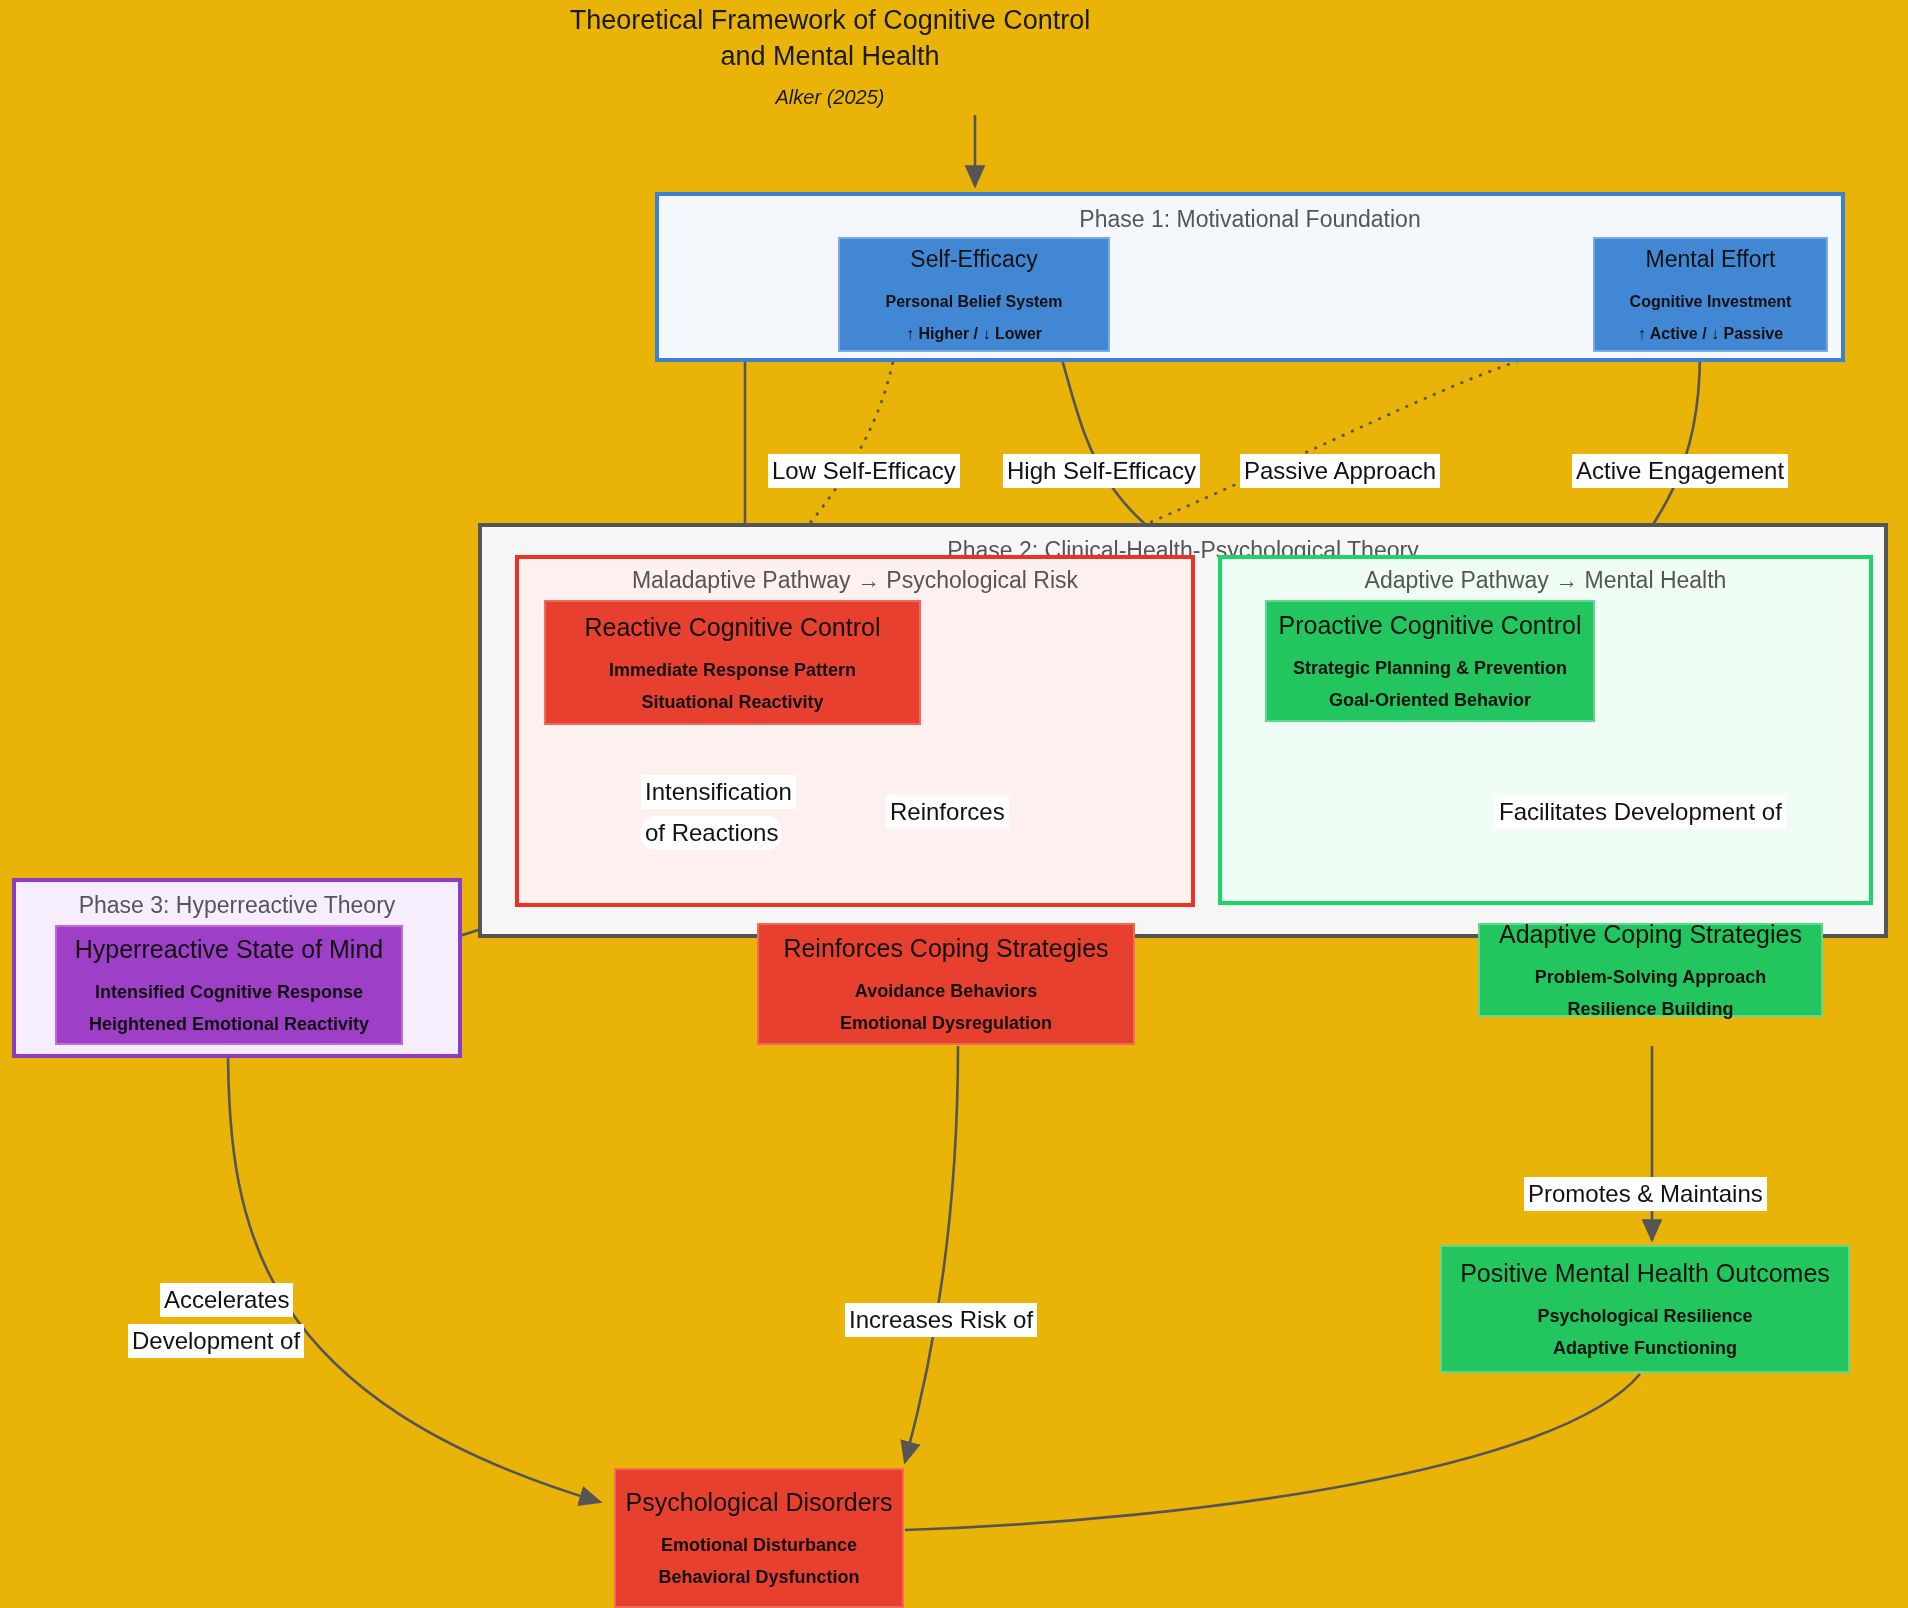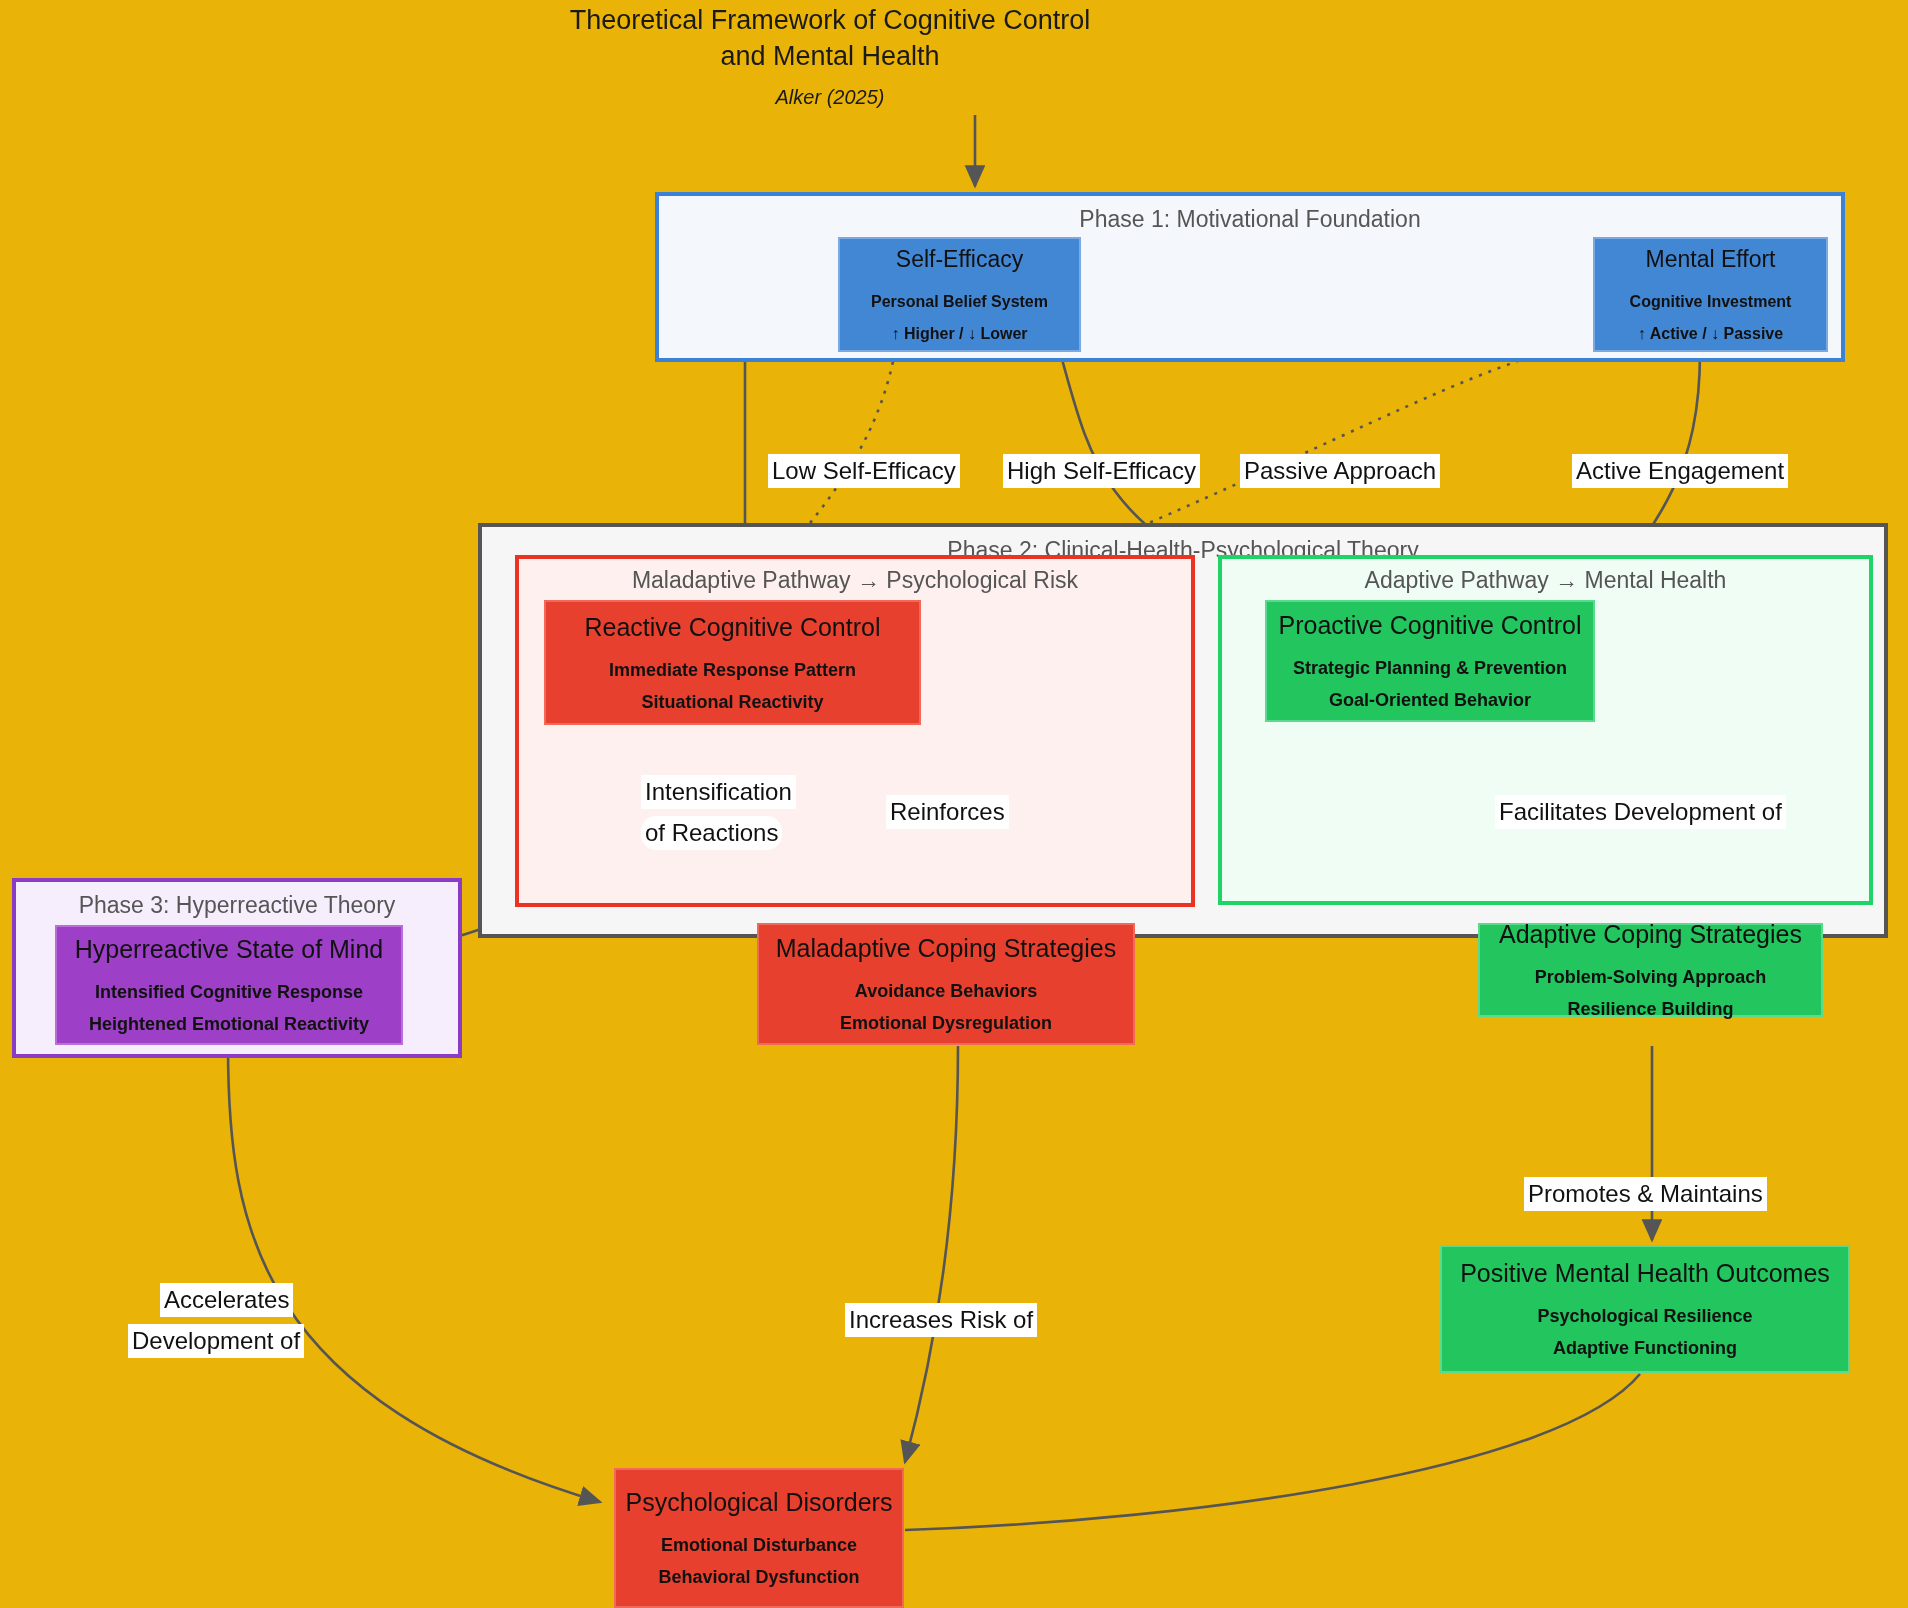--- a/index.html
+++ b/index.html
@@ -113,21 +113,21 @@
     margin-top: 8px;
   }
   .node.small .n-title { font-size: 23px; }
   .node.small .n-sub { font-size: 16px; }
 
   .blue  { background: #4287d4; border: 2px solid #7ba9e2; }
   .red   { background: #e8402e; border: 2px solid #ef6a5a; }
   .green { background: #22c55e; border: 2px solid #5bd98c; }
   .purple{ background: #9d3fc7; border: 2px solid #b96fd9; }
 
-  #n-self     { left: 838px;  top: 237px; width: 243px; height: 115px; }
+  #n-self     { left: 838px;  top: 237px; width: 272px; height: 115px; }
   #n-effort   { left: 1593px; top: 237px; width: 235px; height: 115px; }
   #n-reactive { left: 544px;  top: 600px; width: 377px; height: 125px; }
   #n-proactive{ left: 1265px; top: 600px; width: 330px; height: 122px; }
   #n-malcope  { left: 757px;  top: 923px; width: 378px; height: 122px; }
   #n-adcope   { left: 1478px; top: 923px; width: 345px; height: 94px; }
   #n-hyper    { left: 55px;   top: 925px; width: 348px; height: 120px; }
   #n-positive { left: 1440px; top: 1245px; width: 410px; height: 128px; }
   #n-disorder { left: 614px;  top: 1468px; width: 290px; height: 140px; }
 
   
@@ -227,21 +227,21 @@
     <div class="n-sub">Situational Reactivity</div>
   </div>
 
   <div class="node green" id="n-proactive">
     <div class="n-title">Proactive Cognitive Control</div>
     <div class="n-sub">Strategic Planning &amp; Prevention</div>
     <div class="n-sub">Goal-Oriented Behavior</div>
   </div>
 
   <div class="node red" id="n-malcope">
-    <div class="n-title">Maladaptive Coping Strategies</div>
+    <div class="n-title">Reinforces Coping Strategies</div>
     <div class="n-sub">Avoidance Behaviors</div>
     <div class="n-sub">Emotional Dysregulation</div>
   </div>
 
   <div class="node green" id="n-adcope">
     <div class="n-title">Adaptive Coping Strategies</div>
     <div class="n-sub">Problem-Solving Approach</div>
     <div class="n-sub">Resilience Building</div>
   </div>
 

